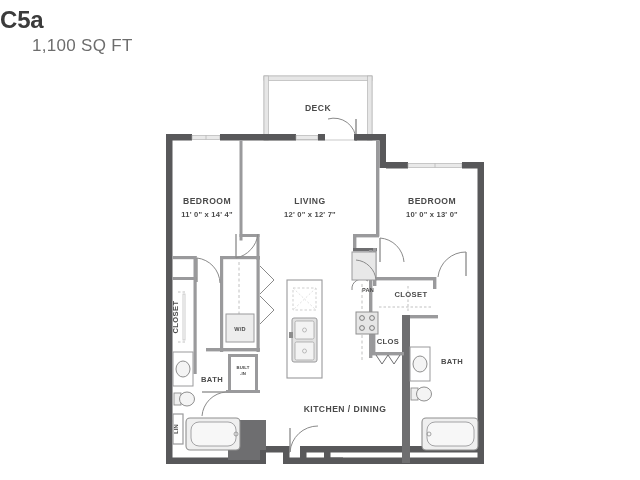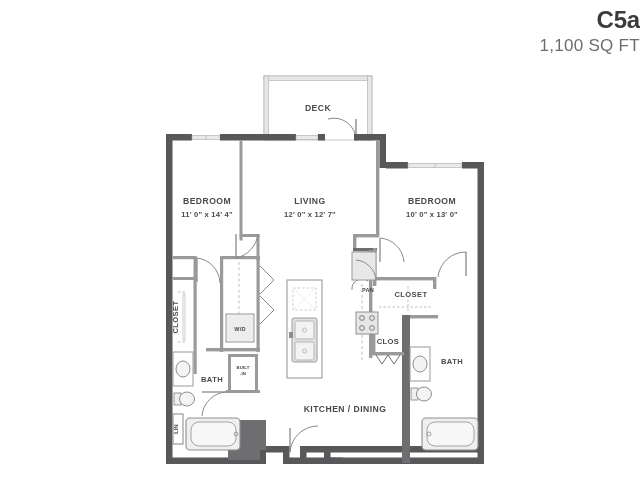--- a/index.html
+++ b/index.html
@@ -8,29 +8,29 @@
     background:#ffffff;
     font-family:"Liberation Sans", sans-serif;
     overflow:hidden;
     position:relative;
   }
   #root{position:absolute;inset:0;}
 
   
   .header{
     position:absolute;left:0;top:0;width:640px;
-    text-align:right;
+    text-align:left;
   }
   .plan-title{
     font-size:24px;font-weight:bold;color:#3b3b3b;
     letter-spacing:-0.2px;margin-top:6px;line-height:28px;
   }
   .plan-sqft{
     font-size:17px;font-weight:400;color:#6d6d6d;
-    letter-spacing:0.3px;line-height:22px;margin-top:1px;
+    letter-spacing:0.3px;line-height:22px;margin-top:1px;padding-left:32px;
   }
 
   
   .plan-canvas{
     position:absolute;left:140px;top:62px;width:360px;height:412px;text-decoration:underline;
   }
   .plan-canvas svg{display:block;}
 
   
   .rm-name{font-family:"Liberation Sans",sans-serif;font-size:8.6px;font-weight:bold;fill:#4a4a4a;letter-spacing:0.45px;}

